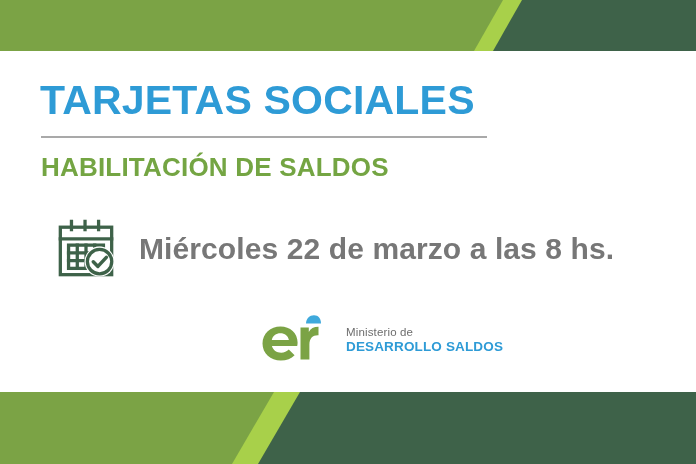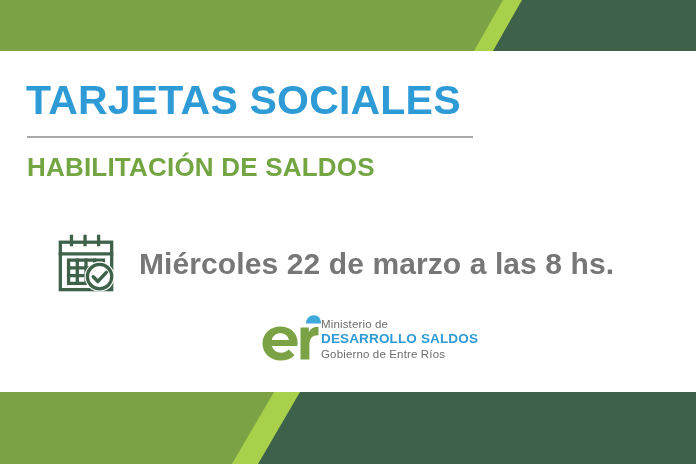--- a/index.html
+++ b/index.html
@@ -38,21 +38,21 @@
   }
   .band-svg {
     display: block;
     width: 696px;
     height: 100%;
   }
 
   
   .headline-block {
     position: absolute;
-    left: 26px;
+    left: 40px;
     top: 78px;
     width: 620px;
   }
   .title-main {
     font-size: 41px;
     font-weight: bold;
     letter-spacing: 0.2px;
     color: #2e9bd6;
     line-height: 1.08;
     margin: 0;
@@ -71,21 +71,21 @@
     color: #74a543;
     line-height: 1.1;
     margin: 15px 0 0 1px;
     white-space: nowrap;
   }
 
   
   .date-row {
     position: absolute;
     left: 55px;
-    top: 233px;
+    top: 218px;
     display: flex;
     align-items: center;
     gap: 22px;
   }
   .calendar-icon {
     width: 62px;
     height: 62px;
     flex: 0 0 auto;
     display: block;
   }
@@ -96,22 +96,22 @@
     letter-spacing: 0.1px;
     white-space: nowrap;
   }
 
   
   .logo-block {
     position: absolute;
     left: 259px;
     top: 311px;
     display: flex;
-    align-items: flex-start;
-    gap: 0;
+    align-items: center;
+    gap: 25px;
   }
   .logo-mark {
     width: 62px;
     height: 52px;
     display: block;
     flex: 0 0 auto;
   }
   .logo-text {
     display: flex;
     flex-direction: column;
@@ -200,21 +200,20 @@
 
       <path d="M41.5,16.6 L41.5,48.6 L50.4,48.6 L50.4,33.8
                C50.4,27.4 53.6,24.3 58.8,24.3 L59.5,24.3 L59.5,15.8
                C54.8,15.8 51.4,17.6 49.8,21.0 L49.8,16.6 Z" fill="#7BA345"></path>
 
       <path d="M47.0,12.6 C47.0,7.6 50.6,4.2 55.0,4.2 C59.4,4.2 62.0,7.6 62.0,12.6 Z" fill="#3FA9DC"></path>
     </svg>
     <div class="logo-text">
       <div class="logo-line1">Ministerio de</div>
       <div class="logo-line2">DESARROLLO SALDOS</div>
-      <div class="logo-line3">Gobierno de Entre Ríos</div>
     </div>
   </div>
 
   <div class="banner banner-bottom">
     <svg class="band-svg" viewBox="0 0 696 72" preserveAspectRatio="none">
       <rect x="0" y="0" width="696" height="72" fill="#7BA345"></rect>
       <polygon points="274,0 696,0 696,72 232,72" fill="#A8D04A"></polygon>
       <polygon points="300,0 696,0 696,72 258,72" fill="#3E6249"></polygon>
     </svg>
   </div>

